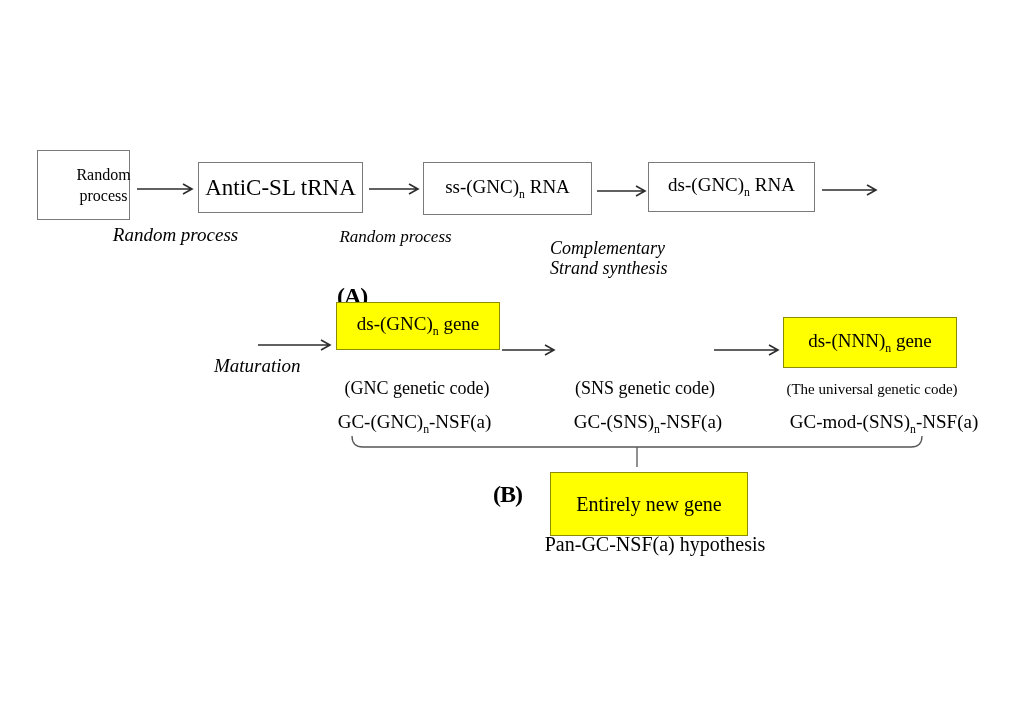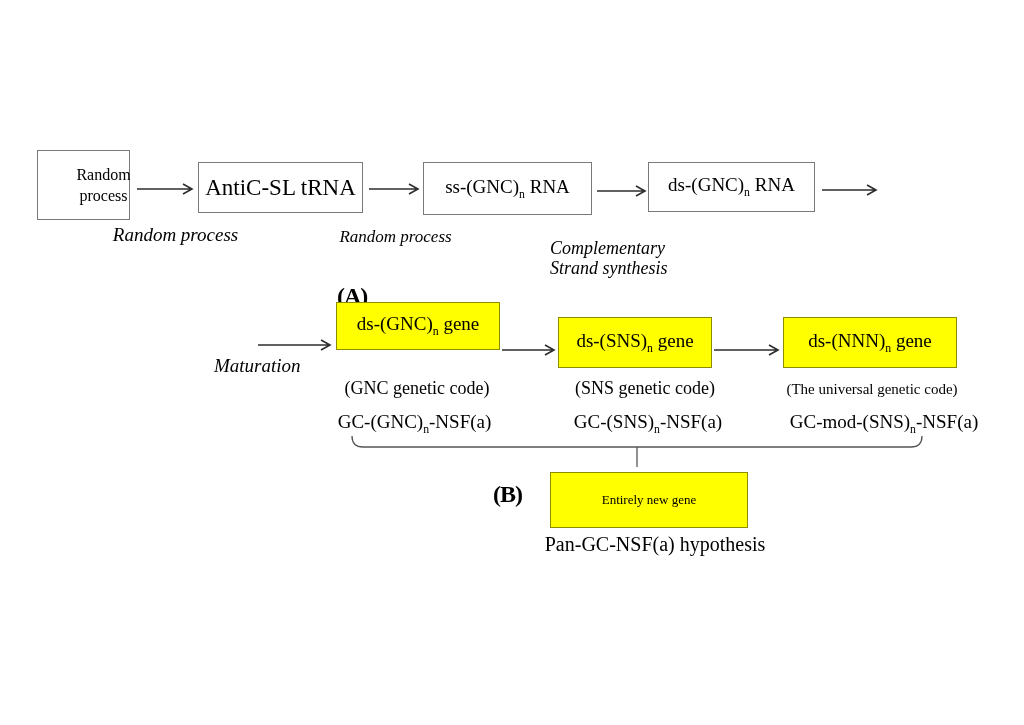--- a/index.html
+++ b/index.html
@@ -91,23 +91,20 @@
 Strand synthesis</div>
 
   <div class="abs tag" style="left:337px; top:283px;">(A)</div>
 
   <div class="abs lbl-italic" style="left:214px; top:355px; font-size:19px;">Maturation</div>
 
   <div class="ybox" style="left:336px; top:302px; width:164px; height:48px; font-size:19px;">
     <span><span>ds-(GNC)</span><sub class="sb">n</sub><span> gene</span></span>
   </div>
 
-  <div class="ybox" style="left:558px; top:317px; width:154px; height:51px; font-size:19px;">
-    <span><span>ds-(SNS)</span><sub class="sb">n</sub><span> gene</span></span>
-  </div>
 
   <div class="ybox" style="left:783px; top:317px; width:174px; height:51px; font-size:19px;">
     <span><span>ds-(NNN)</span><sub class="sb">n</sub><span> gene</span></span>
   </div>
 
   <div class="abs center" style="left:327px; top:378px; width:180px; font-size:18px;">(GNC genetic code)</div>
 
   <div class="abs center" style="left:555px; top:378px; width:180px; font-size:18px;">(SNS genetic code)</div>
 
   <div class="abs center" style="left:752px; top:381px; width:240px; font-size:15px;">(The universal genetic code)</div>
@@ -119,17 +116,17 @@
   <div class="abs center" style="left:324px; top:411px; width:181px; font-size:19px;">
     <span>GC-(GNC)</span><sub class="sb">n</sub><span>-NSF(a)</span>
   </div>
 
   <div class="abs center" style="left:770px; top:411px; width:228px; font-size:19px;">
     <span>GC-mod-(SNS)</span><sub class="sb">n</sub><span>-NSF(a)</span>
   </div>
 
   <div class="abs tag" style="left:493px; top:481px;">(B)</div>
 
-  <div class="ybox" style="left:550px; top:472px; width:198px; height:56px; font-size:13px;">Entirely new gene</div>
+  <div class="ybox" style="left:550px; top:472px; width:198px; height:64px; font-size:20px;">Entirely new gene</div>
 
   <div class="abs center" style="left:530px; top:533px; width:250px; font-size:20px;">Pan-GC-NSF(a) hypothesis</div>
 
 </div>
 
 </body></html>

